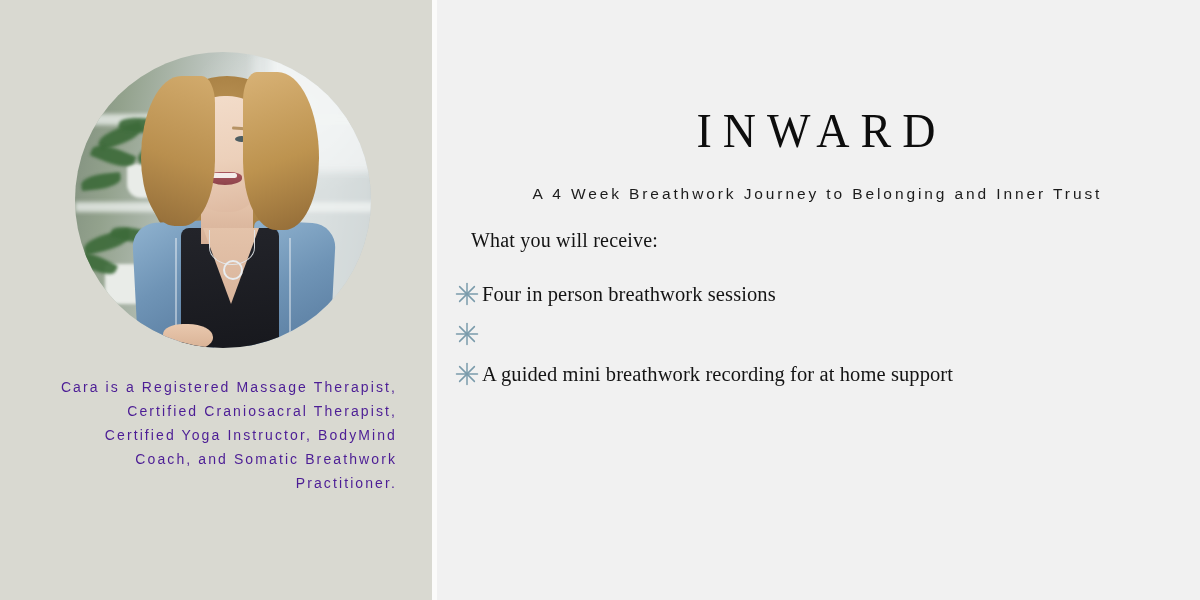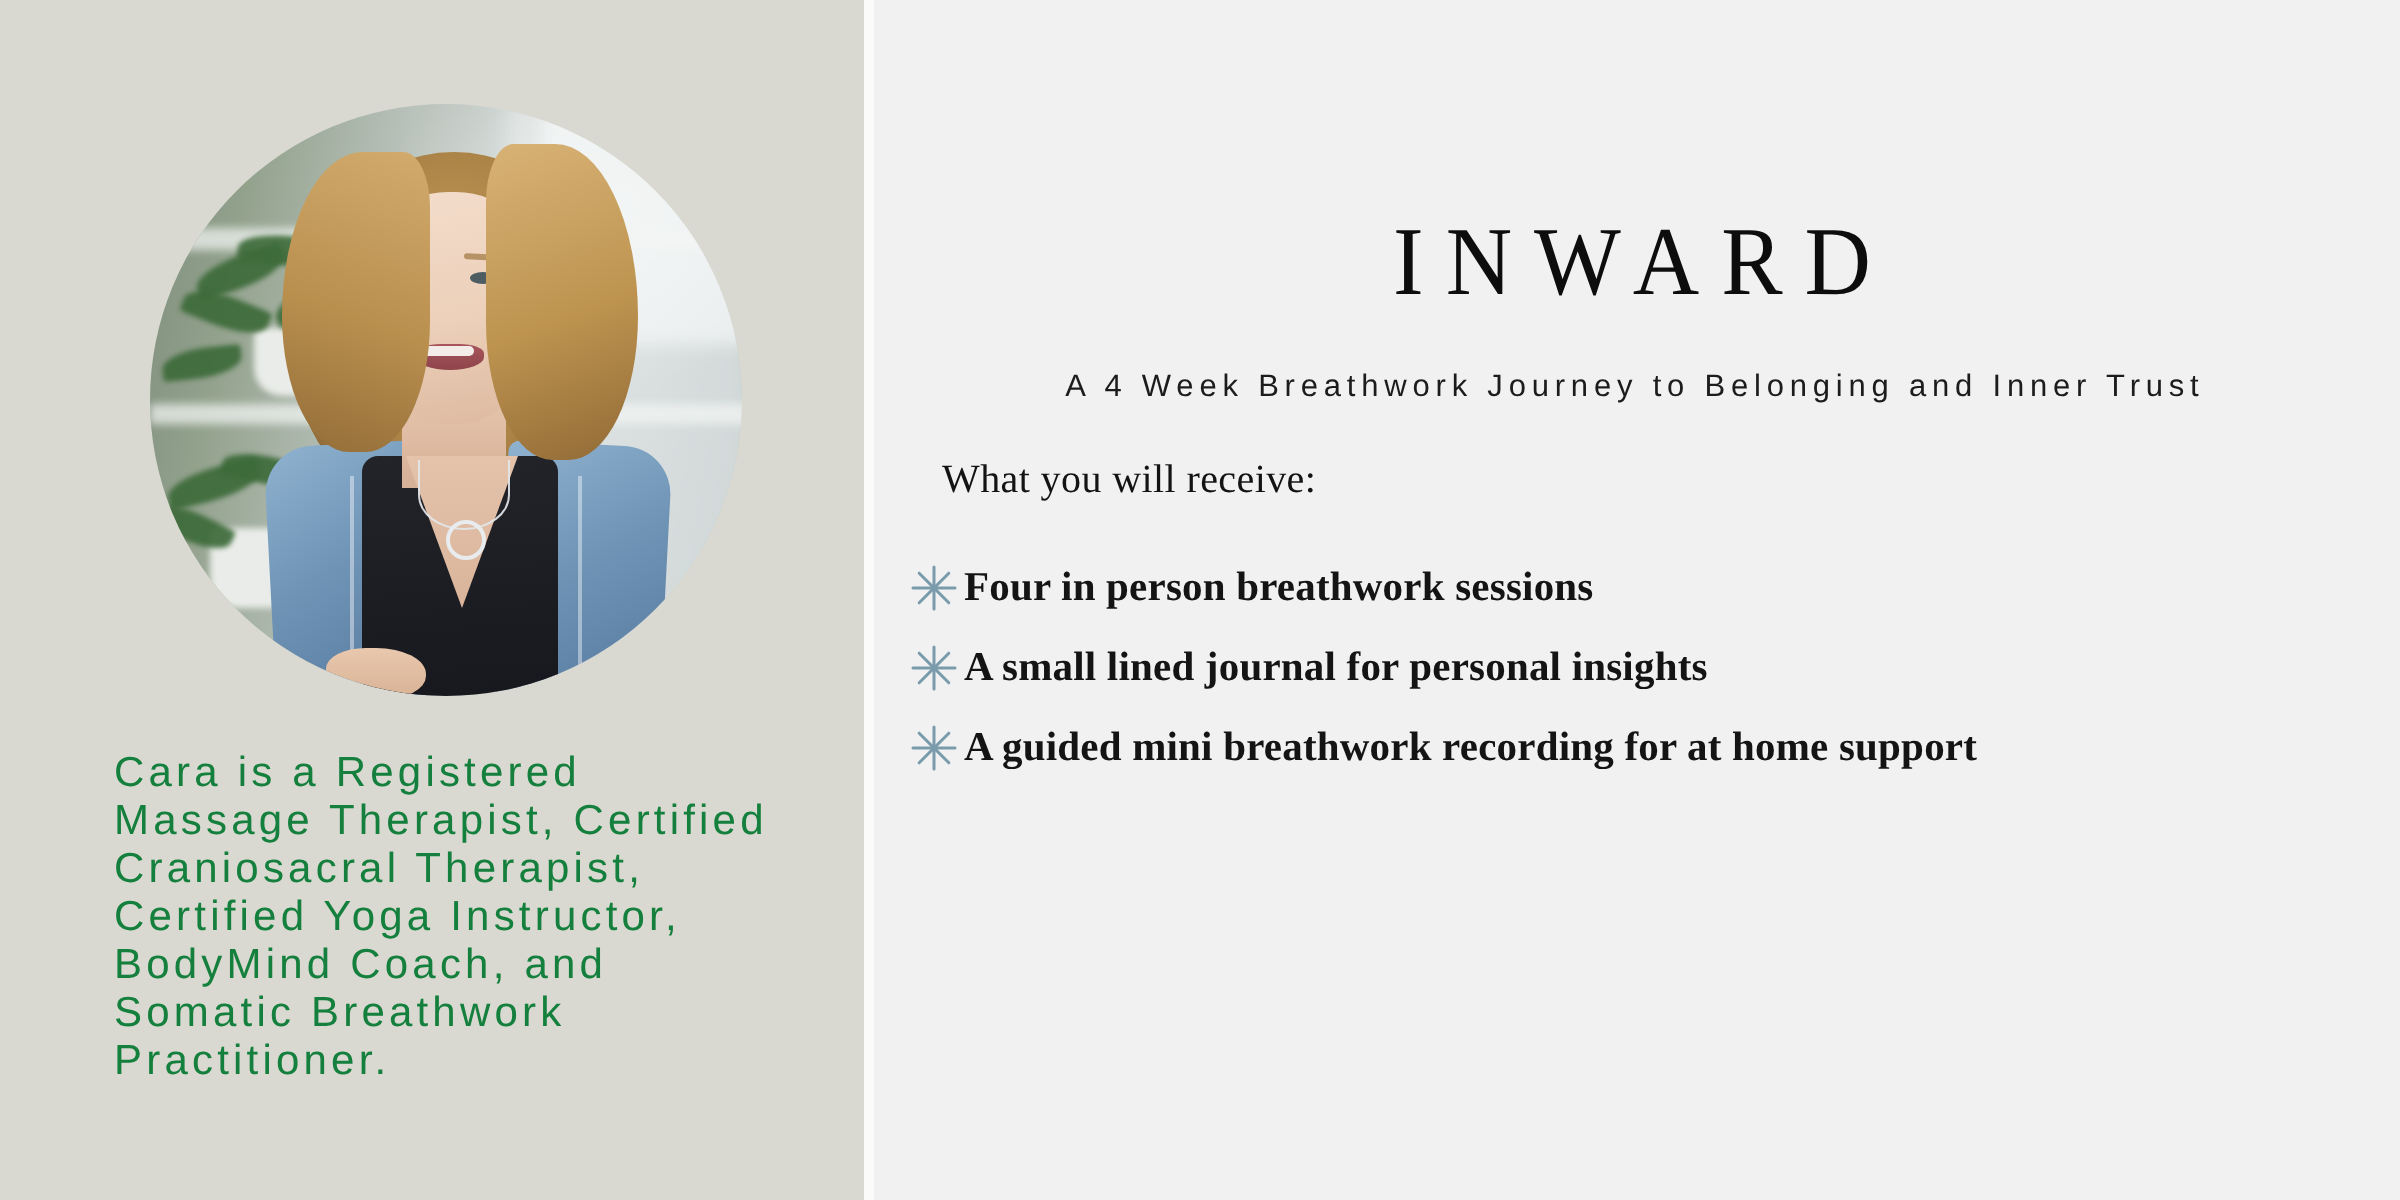--- a/index.html
+++ b/index.html
@@ -170,24 +170,25 @@
     background: linear-gradient(#e9c8ae, #d8b194);
     border-radius: 40% 50% 46% 40%;
   }
 
   .bio {
     position: absolute;
     left: 57px;
     top: 375px;
     width: 340px;
     font-family: "Liberation Sans", sans-serif;
-    font-size: 21px;
+    font-size: 14px;
     line-height: 24px;
     letter-spacing: 2.1px;
-    color: #15803d;
+    color: #4c1d95;
+    text-align: right;
   }
 
   
   .right-panel {
     position: relative;
     width: 763px;
     height: 600px;
     background: #f1f1f1;
     flex: 1 1 auto;
     padding-left: 19px;
@@ -227,21 +228,20 @@
     text-align: right;
   }
   .bullets {
     position: absolute;
     left: 23px;
     top: 274px;
     width: 700px;
     margin: 0;
     padding: 0;
     list-style: none;
-    font-weight: bold;
   }
   .bullet-row {
     display: flex;
     align-items: center;
     height: 40px;
   }
   .star-icon {
     flex: 0 0 auto;
     width: 24px;
     height: 24px;
@@ -331,21 +331,20 @@
       </li>
       <li class="bullet-row">
         <svg class="star-icon" viewBox="0 0 24 24">
           <g stroke="#7a9bab" stroke-width="1.5" stroke-linecap="round">
             <line x1="12" y1="1.5" x2="12" y2="22.5"></line>
             <line x1="1.5" y1="12" x2="22.5" y2="12"></line>
             <line x1="4.6" y1="4.6" x2="19.4" y2="19.4"></line>
             <line x1="19.4" y1="4.6" x2="4.6" y2="19.4"></line>
           </g>
         </svg>
-        <span class="bullet-text">A small lined journal for personal insights</span>
       </li>
       <li class="bullet-row">
         <svg class="star-icon" viewBox="0 0 24 24">
           <g stroke="#7a9bab" stroke-width="1.5" stroke-linecap="round">
             <line x1="12" y1="1.5" x2="12" y2="22.5"></line>
             <line x1="1.5" y1="12" x2="22.5" y2="12"></line>
             <line x1="4.6" y1="4.6" x2="19.4" y2="19.4"></line>
             <line x1="19.4" y1="4.6" x2="4.6" y2="19.4"></line>
           </g>
         </svg>

